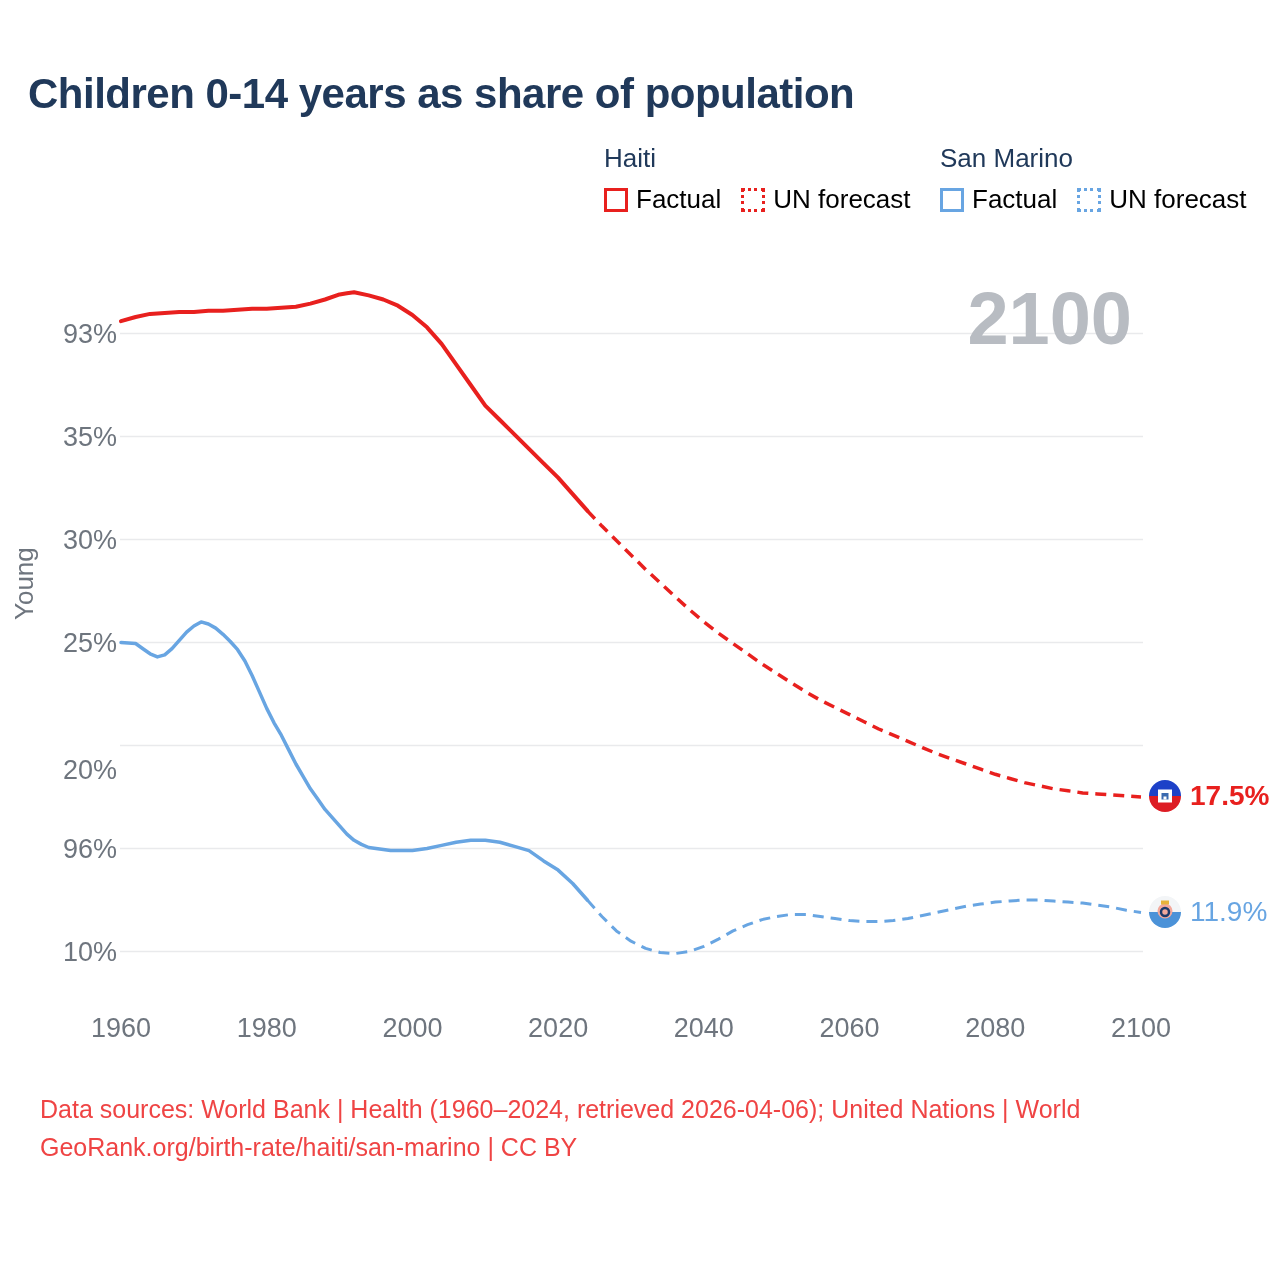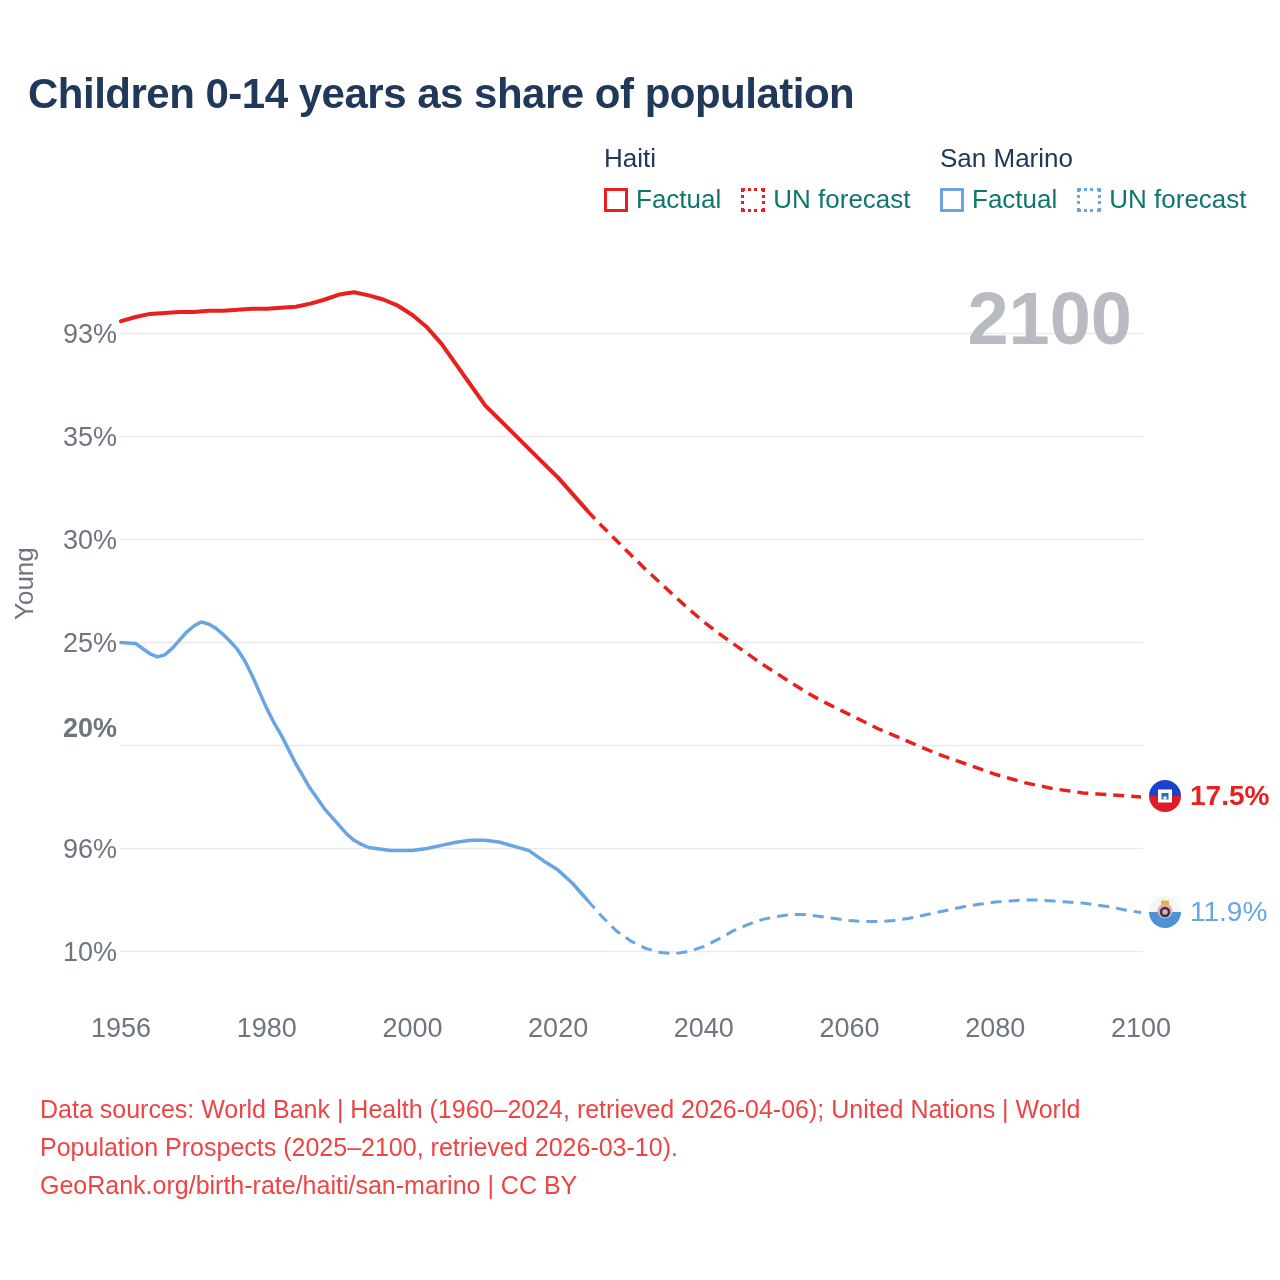--- a/index.html
+++ b/index.html
@@ -13,21 +13,21 @@
     font-size:42px;font-weight:bold;color:#20395a;letter-spacing:-0.5px;
   }
   .watermark{
     left:920px;top:282px;width:212px;text-align:right;
     font-size:74px;font-weight:bold;color:#b8bcc2;line-height:1;
   }
   .legend-group-label{
     top:143px;font-size:26px;color:#20395a;
   }
   .legend-row{
-    top:184px;display:flex;align-items:center;font-size:26px;color:#0f766e;
+    top:184px;display:flex;align-items:center;font-size:26px;color:#000000;
   }
   .lg-box{width:24px;height:24px;box-sizing:border-box;margin-right:8px;flex:0 0 auto;}
   .lg-gap{width:20px;flex:0 0 auto;}
   .box-solid-red{border:3px solid #e8201e;}
   .box-dotted-red{border:3px dotted #e8201e;}
   .box-solid-blue{border:3px solid #68a5e2;}
   .box-dotted-blue{border:3px dotted #68a5e2;}
   .y-axis-title{
     left:24px;top:620px;width:0;height:0;overflow:visible;
   }
@@ -118,37 +118,36 @@
 
   <div class="abs y-axis-title">
     <span>Young</span>
   </div>
 
   <div id="y-ticks">
       <div class="abs tick y-tick" style="top: 319.5px;">93%</div>
       <div class="abs tick y-tick" style="top: 422.5px;">35%</div>
       <div class="abs tick y-tick" style="top: 525.5px;">30%</div>
       <div class="abs tick y-tick" style="top: 628.5px;">25%</div>
-      <div class="abs tick y-tick" style="top: 714px; font-weight: bold;">20%</div>
+      <div class="abs tick y-tick" style="top: 756px;">20%</div>
       <div class="abs tick y-tick" style="top: 834.5px;">96%</div>
       <div class="abs tick y-tick" style="top: 937.5px;">10%</div>
     </div>
   <div id="x-ticks">
-      <div class="abs tick x-tick" style="left: 51px;">1956</div>
+      <div class="abs tick x-tick" style="left: 51px;">1960</div>
       <div class="abs tick x-tick" style="left: 196.714px;">1980</div>
       <div class="abs tick x-tick" style="left: 342.429px;">2000</div>
       <div class="abs tick x-tick" style="left: 488.143px;">2020</div>
       <div class="abs tick x-tick" style="left: 633.857px;">2040</div>
       <div class="abs tick x-tick" style="left: 779.571px;">2060</div>
       <div class="abs tick x-tick" style="left: 925.286px;">2080</div>
       <div class="abs tick x-tick" style="left: 1071px;">2100</div>
     </div>
 
   <div class="abs end-label haiti">17.5%</div>
   <div class="abs end-label sanmarino">11.9%</div>
 
   <div class="abs footer">
     <div>Data sources: World Bank | Health (1960–2024, retrieved 2026-04-06); United Nations | World</div>
-    <div>Population Prospects (2025–2100, retrieved 2026-03-10).</div>
     <div>GeoRank.org/birth-rate/haiti/san-marino | CC BY</div>
   </div>
 
 </div>
 
 </body></html>

